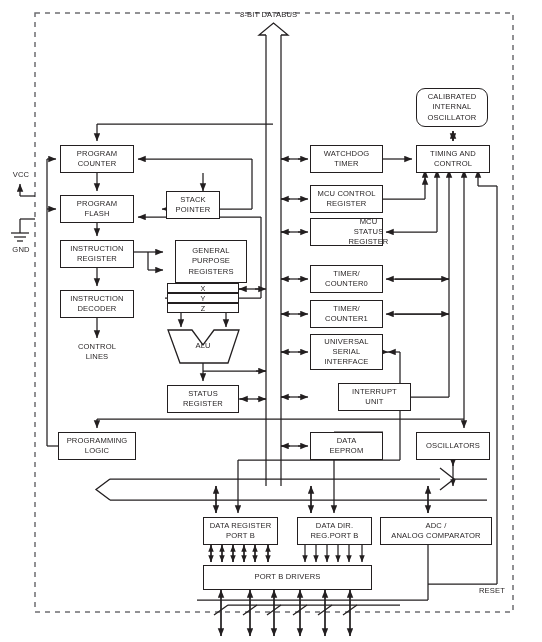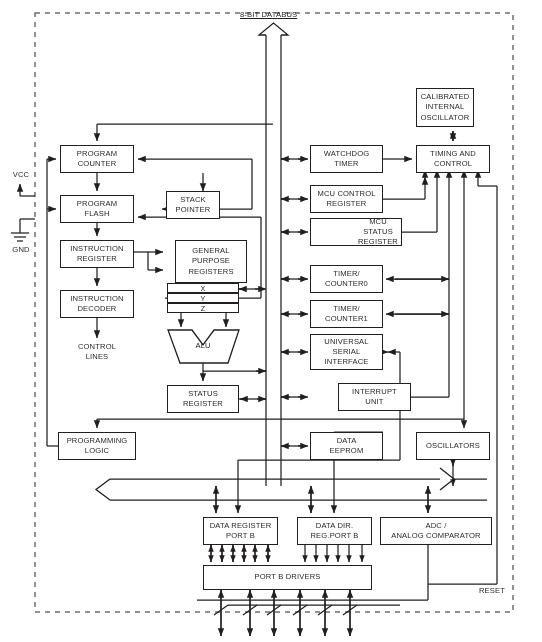--- a/index.html
+++ b/index.html
@@ -280,21 +280,21 @@
 LOGIC</span>
     </div>
   <div class="blk" style="left:310px;top:145px;width:73px;height:28px;">
       <span>WATCHDOG
 TIMER</span>
     </div>
   <div class="blk" style="left:310px;top:185px;width:73px;height:28px;">
       <span>MCU CONTROL
 REGISTER</span>
     </div>
-  <div class="blk" style="left:310px;top:218px;width:92px;height:28px;padding-left:44px;">
+  <div class="blk" style="left:310px;top:218px;width:73px;height:28px;padding-left:44px;">
       <span>MCU STATUS
 REGISTER</span>
     </div>
   <div class="blk" style="left:310px;top:265px;width:73px;height:28px;">
       <span>TIMER/
 COUNTER0</span>
     </div>
   <div class="blk" style="left:310px;top:300px;width:73px;height:28px;">
       <span>TIMER/
 COUNTER1</span>
@@ -305,21 +305,21 @@
 INTERFACE</span>
     </div>
   <div class="blk" style="left:310px;top:383px;width:73px;height:28px;margin-left:28px;">
       <span>INTERRUPT
 UNIT</span>
     </div>
   <div class="blk" style="left:310px;top:432px;width:73px;height:28px;">
       <span>DATA
 EEPROM</span>
     </div>
-  <div class="blk" style="left:416px;top:88px;width:58px;height:39px;">
+  <div class="blk" style="left:416px;top:88px;width:72px;height:39px;border-radius:9px;">
       <span>CALIBRATED
 INTERNAL
 OSCILLATOR</span>
     </div>
   <div class="blk" style="left:416px;top:145px;width:74px;height:28px;">
       <span>TIMING AND
 CONTROL</span>
     </div>
   <div class="blk" style="left:416px;top:432px;width:74px;height:28px;">
       <span>OSCILLATORS</span>
@@ -343,21 +343,21 @@
   <div class="subrow" style="left:167px;top:283px;width:72px;height:10px;">
       <span>X</span>
     </div>
   <div class="subrow" style="left:167px;top:293px;width:72px;height:10px;">
       <span>Y</span>
     </div>
   <div class="subrow" style="left:167px;top:303px;width:72px;height:10px;">
       <span>Z</span>
     </div>
 
-  <div class="lbl" style="left:240px;top:10px;width:100px;text-align:left;text-decoration:underline;"><span>8-BIT DATABUS</span></div>
+  <div class="lbl" style="left:240px;top:10px;width:100px;text-align:left;"><span>8-BIT DATABUS</span></div>
   <div class="lbl" style="left:4px;top:170px;width:34px;"><span>VCC</span></div>
   <div class="lbl" style="left:4px;top:245px;width:34px;"><span>GND</span></div>
   <div class="lbl" style="left:67px;top:342px;width:60px;"><span>CONTROL
 LINES</span></div>
   <div class="alulbl" style="left:173px;top:341px;"><span>ALU</span></div>
   <div class="lbl" style="left:455px;top:586px;width:50px;text-align:right;"><span>RESET</span></div>
 
 </div>
 
 </body></html>

